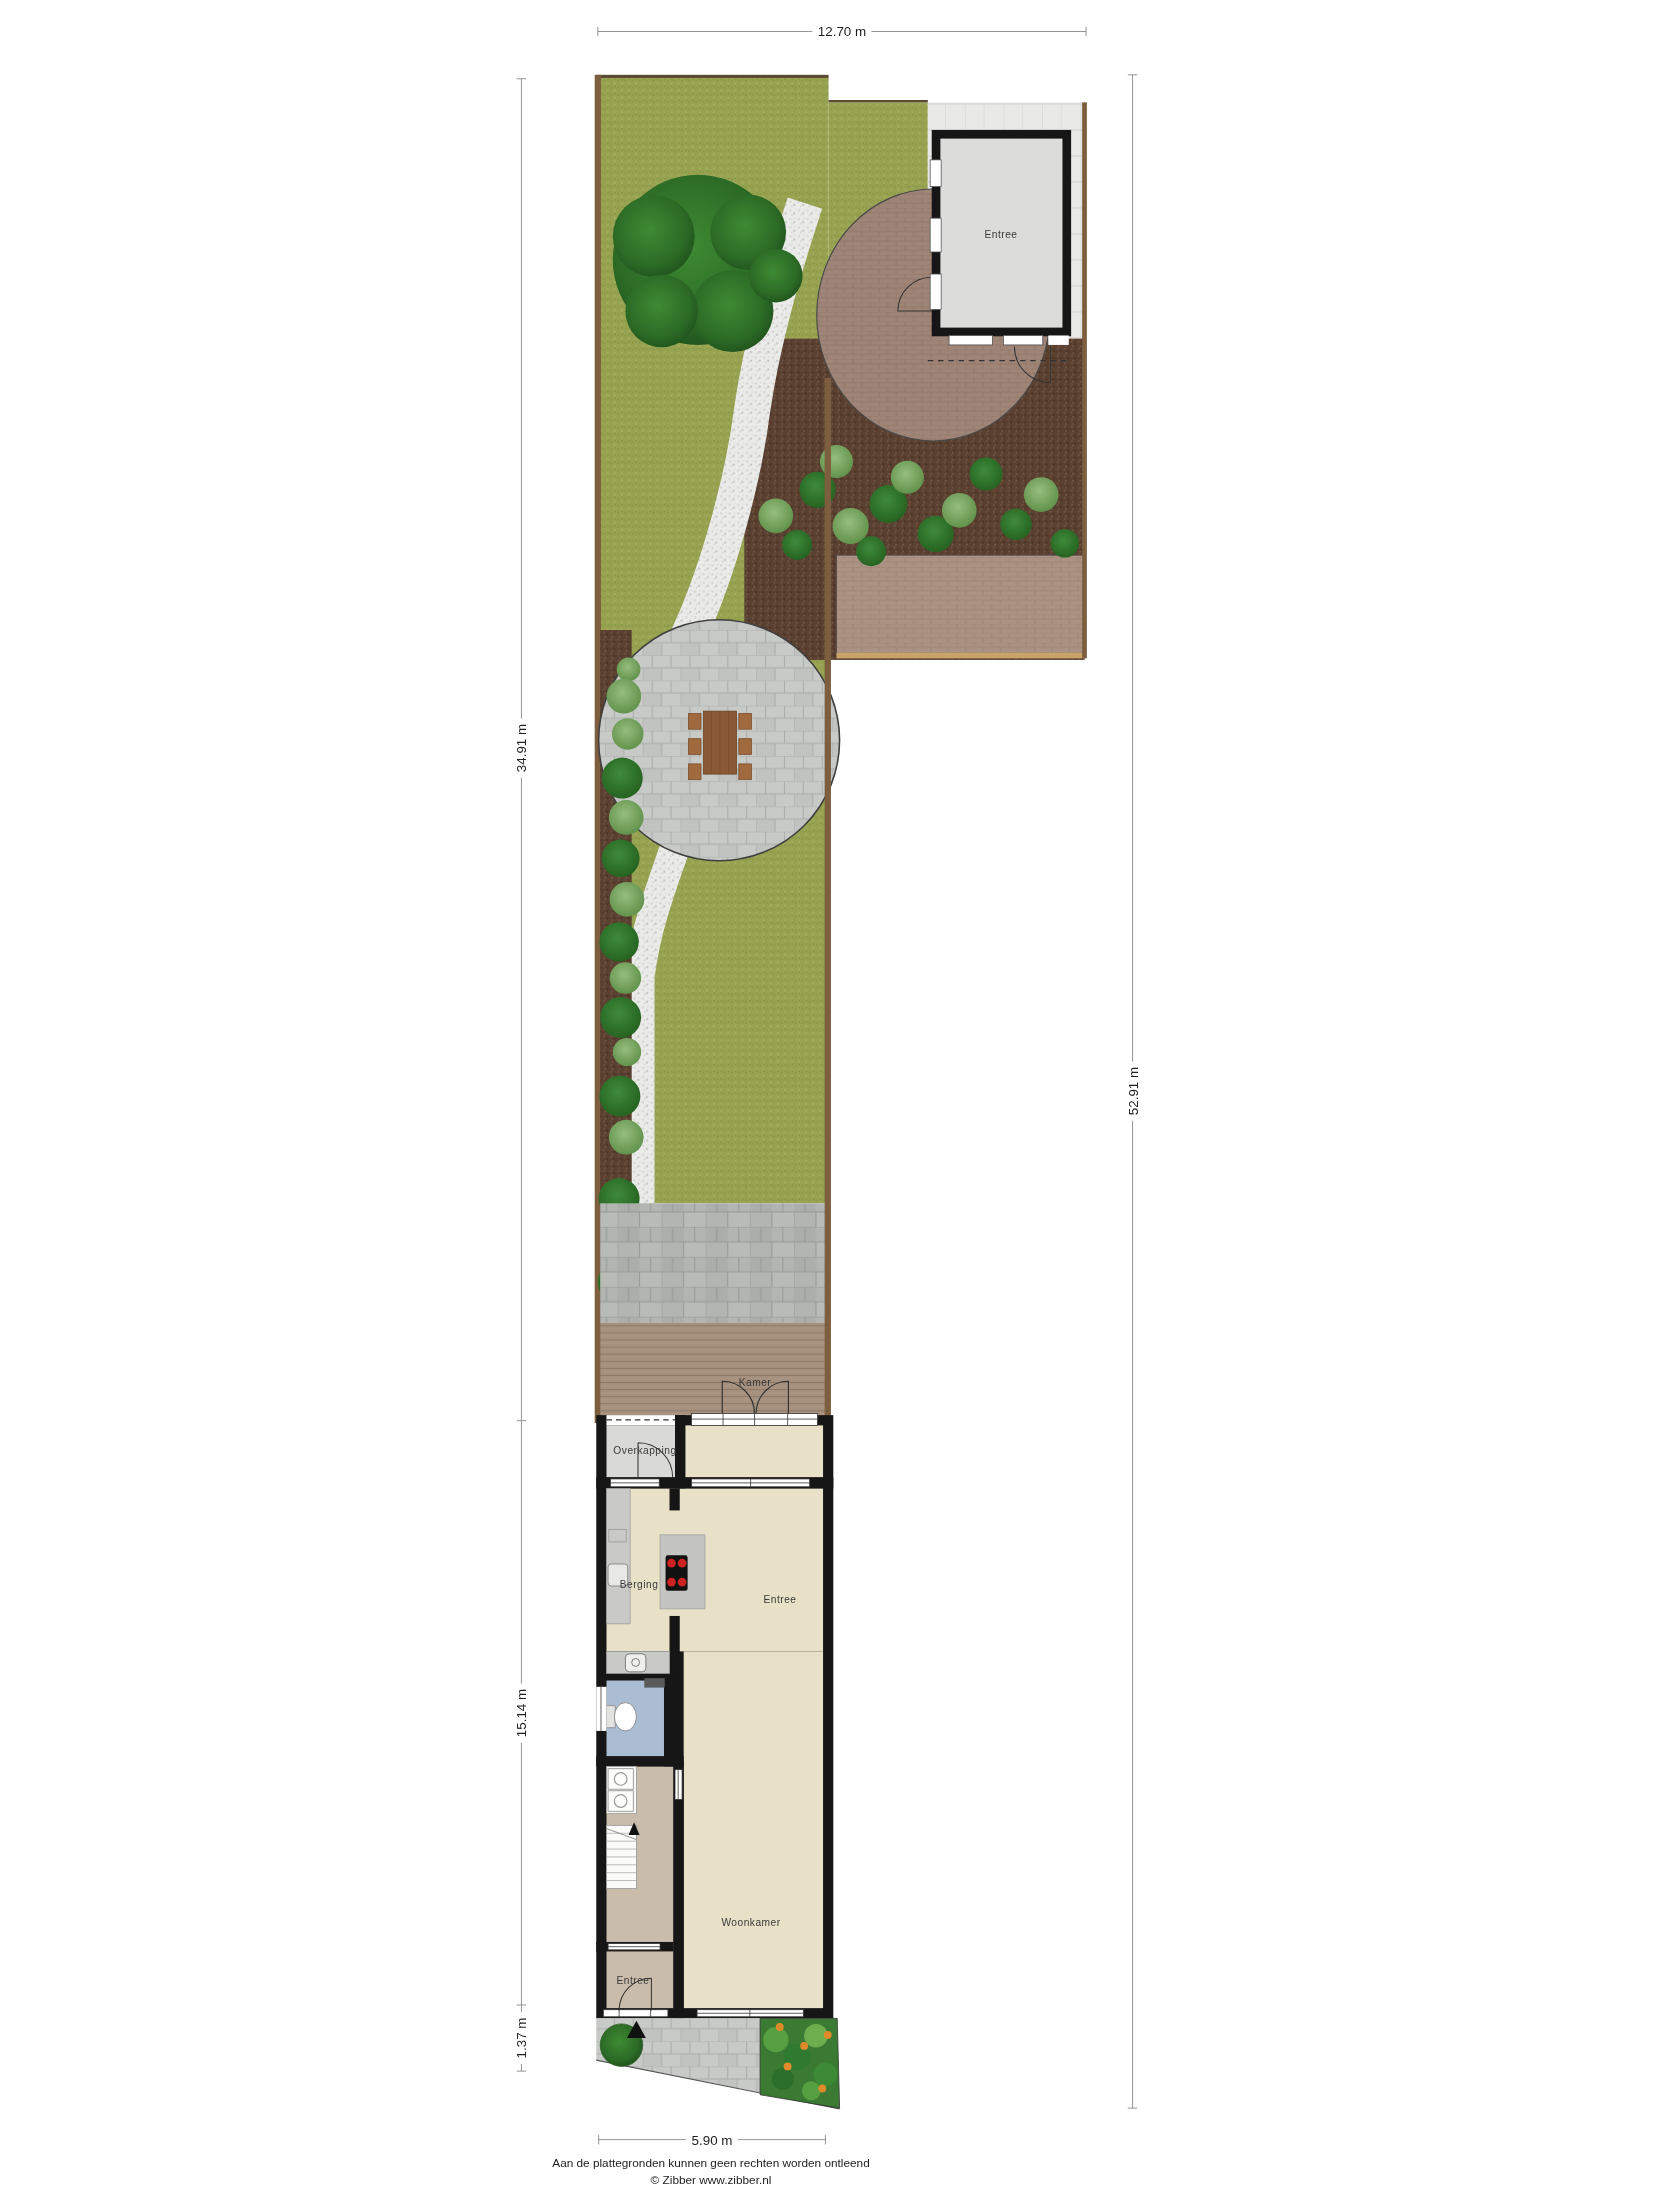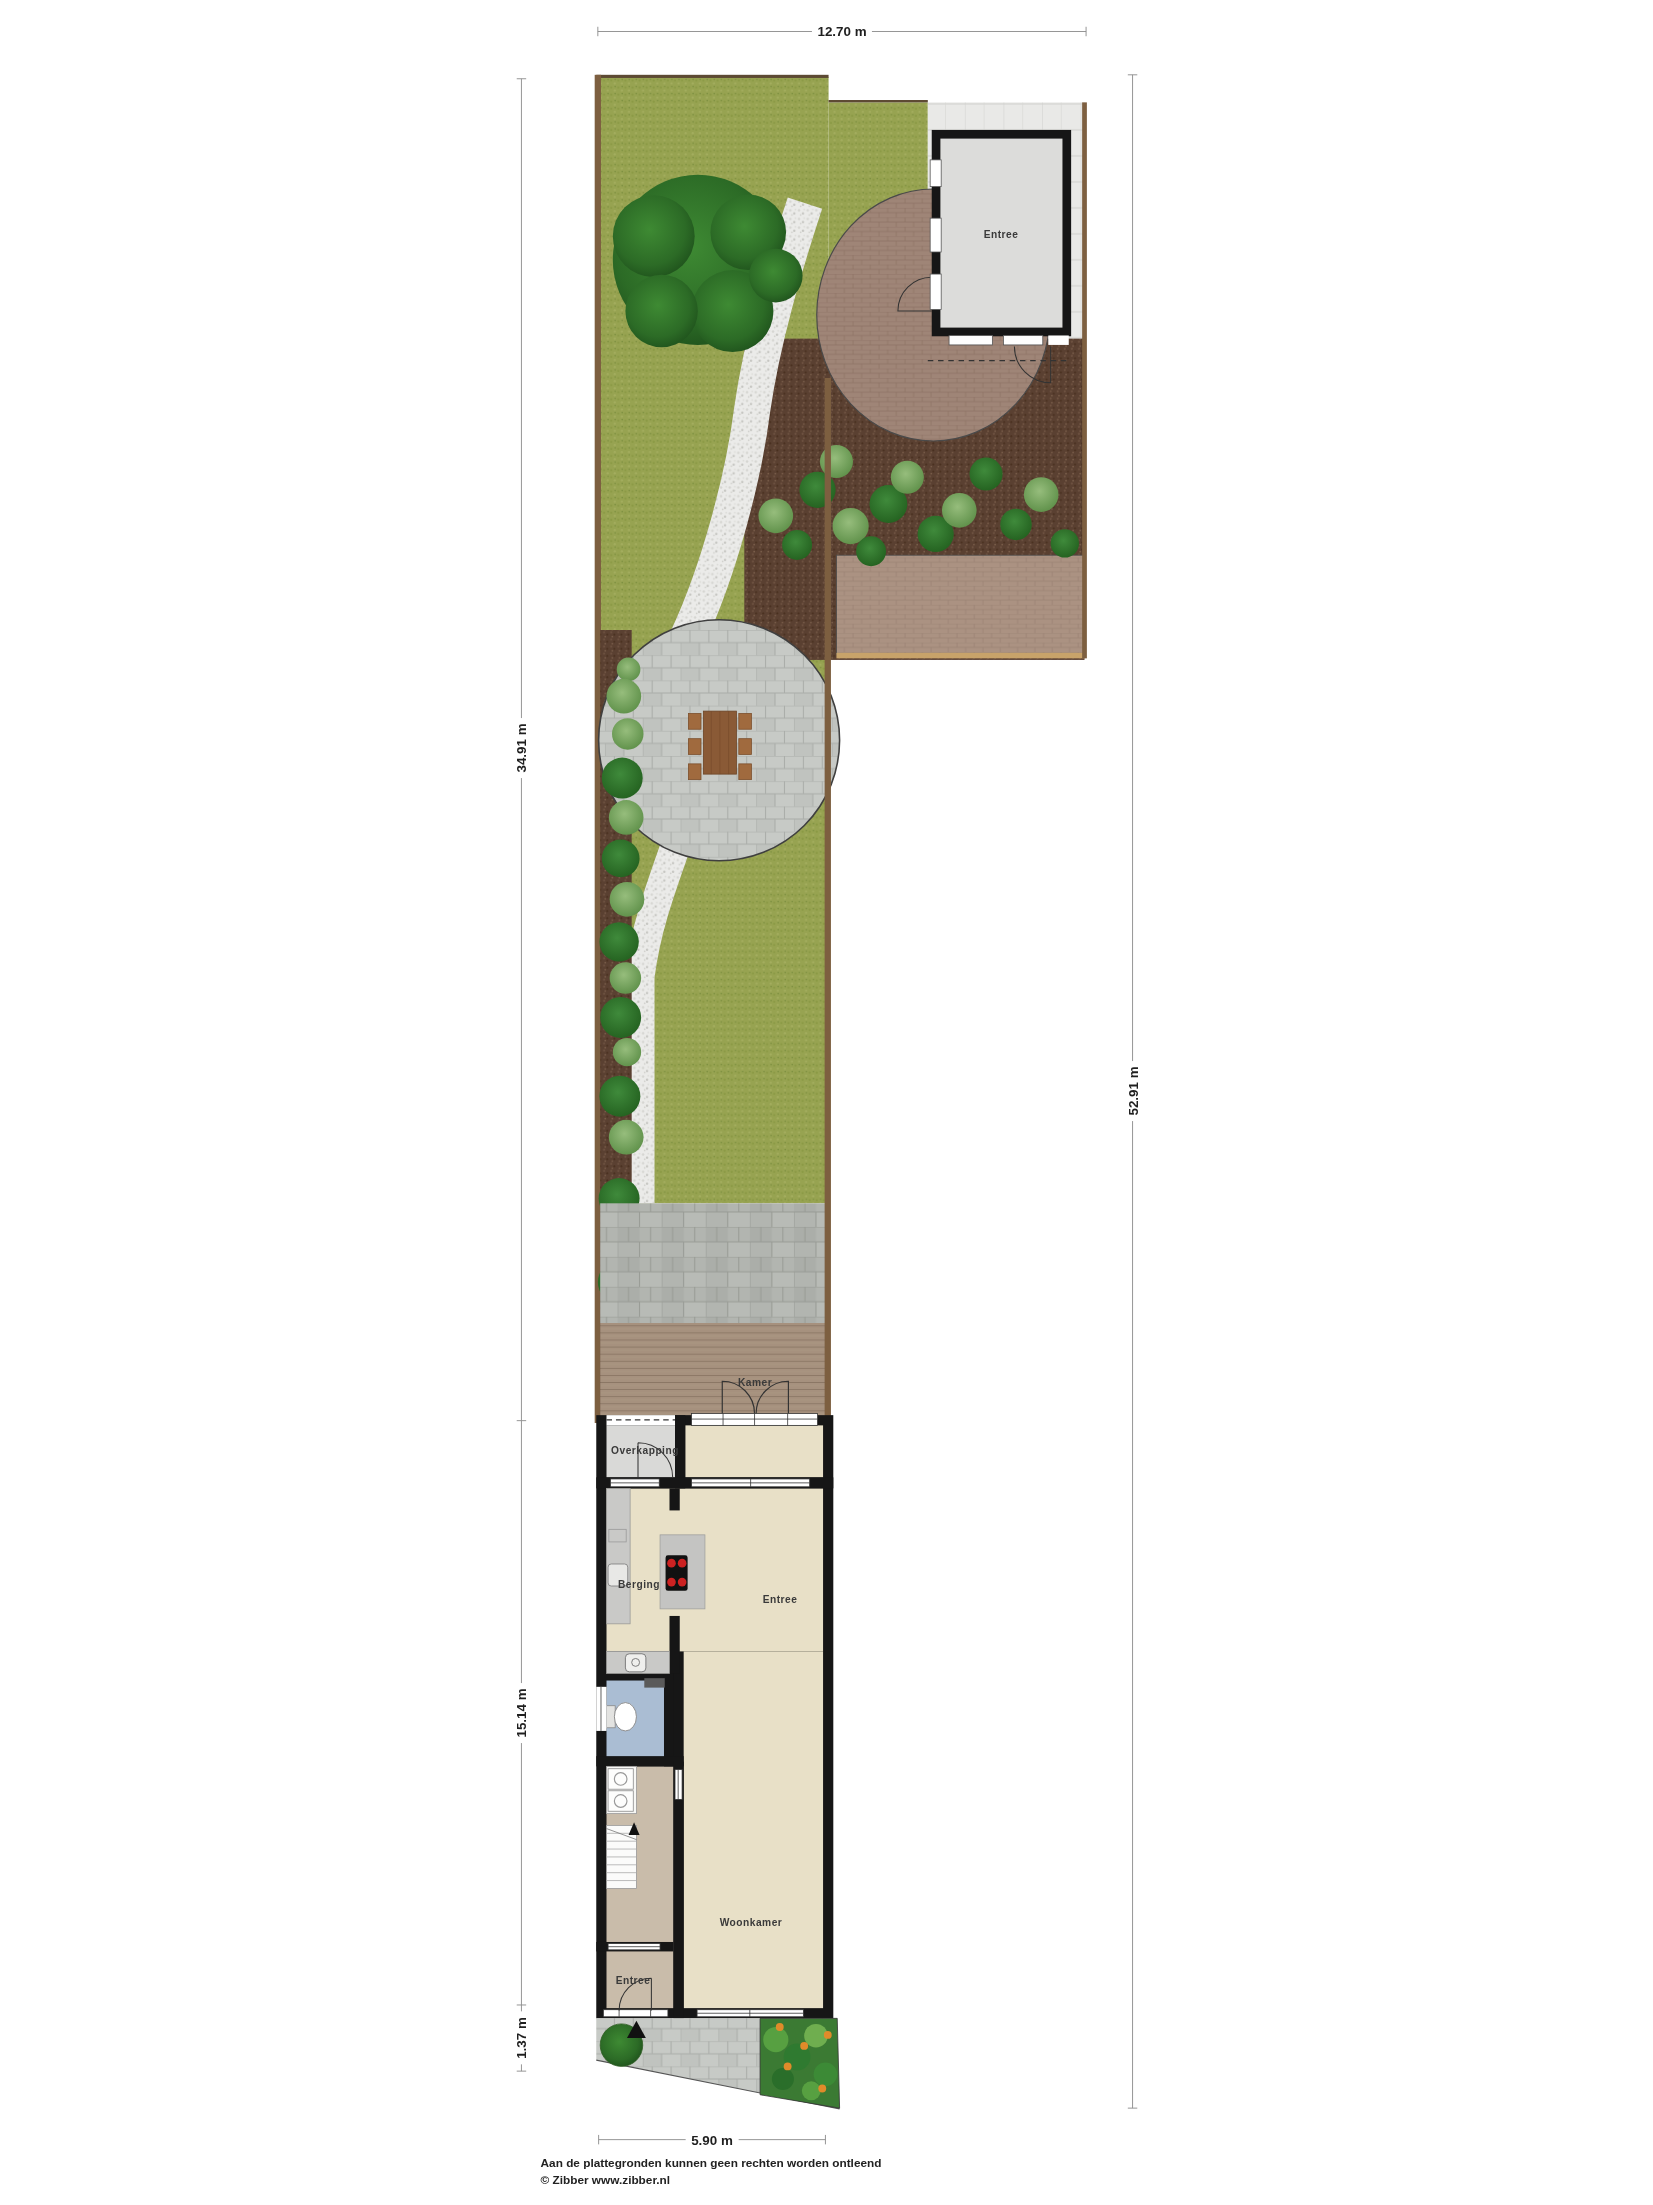--- a/index.html
+++ b/index.html
@@ -1,25 +1,25 @@
 <!DOCTYPE html>
 <html style="--lawn: #97a351; --soil: #5a4031; --gravel: #ebebe9; --brick: #9f8577; --brick-path: #ab9282; --stone-paver: #c7cac6; --terrace: #b2b5b0; --deck: #a6917e; --tile: #e9e9e7; --shed-floor: #dcdcda; --wall: #161616; --floor-beige: #e8e0c7; --floor-hall: #c9bcaa; --floor-bath: #aabdd3; --floor-overkapping: #d9d9d7; --fence: #7d5f40; --dim-line: #8f8f8f; --shrub-dark: #2e7d33; --shrub-light: #7fae66; --accent-burner: #cc2222; --accent-flower: #e08b2a;font-size:12.6px"><head>
 <meta charset="utf-8">
 <style>
   html,body{margin:0;padding:0;background:#ffffff;}
   .canvas{position:relative;width:1654px;height:2205px;background:#fff;
-          font-family:"Liberation Sans",sans-serif;overflow:hidden;font-weight:bold;}
+          font-family:"Liberation Sans",sans-serif;overflow:hidden;}
   .plan-svg{position:absolute;left:0;top:0;}
   .lbl{position:absolute;transform:translate(-50%,-50%);font-size:10.2px;color:#3a3a3a;
        letter-spacing:0.5px;white-space:nowrap;}
   .dim{position:absolute;transform:translate(-50%,-50%);font-size:13.4px;color:#1f1f1f;
        background:#fff;padding:0.8px 5.5px;white-space:nowrap;}
   .dim.vert{transform:translate(-50%,-50%) rotate(-90deg);}
   .footer{position:absolute;left:711px;top:2155px;transform:translateX(-50%);
-          text-align:left;font-size:11.8px;color:#222;line-height:1.45;white-space:nowrap;}
+          text-align:center;font-size:11.8px;color:#222;line-height:1.45;white-space:nowrap;}
 </style>
 </head>
 <body>
 
 <div class="canvas">
 
 <svg class="plan-svg" width="1654" height="2205" viewBox="0 0 2100 2800">
   <defs>
     <pattern id="grass" width="9" height="9" patternUnits="userSpaceOnUse">
       <rect width="9" height="9" fill="#97a351"></rect>

